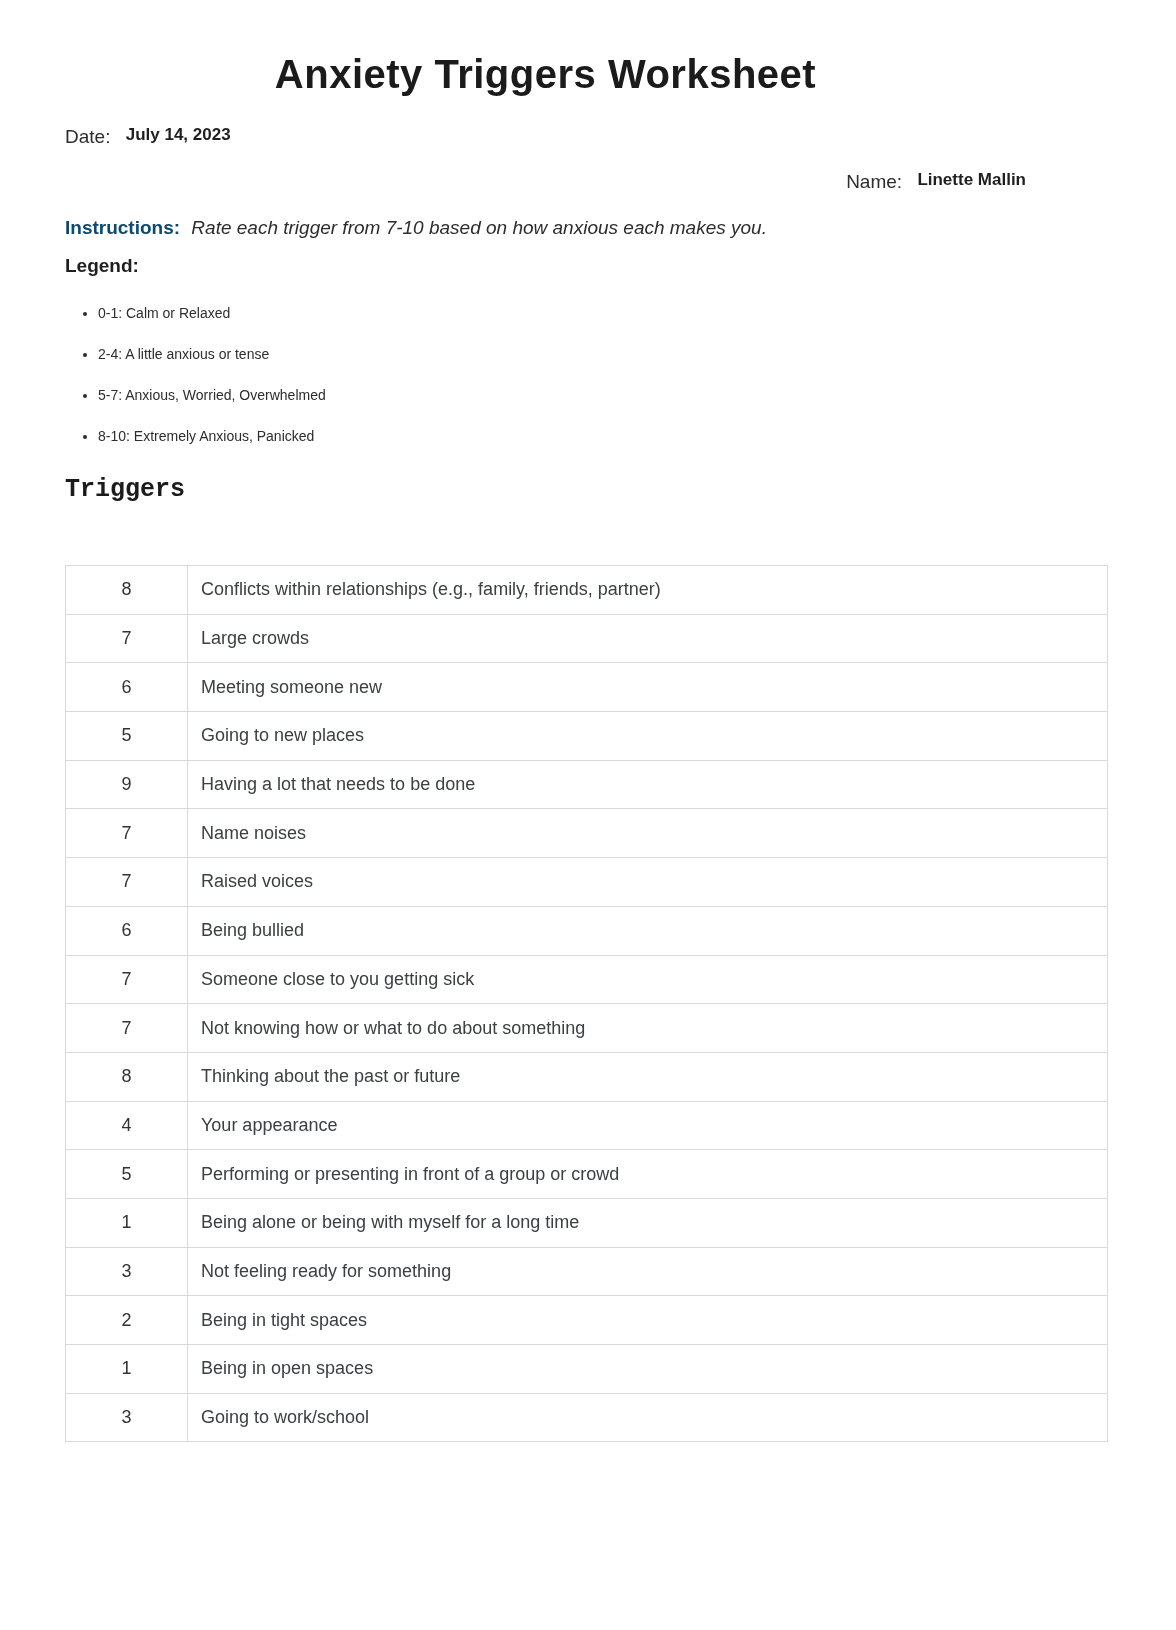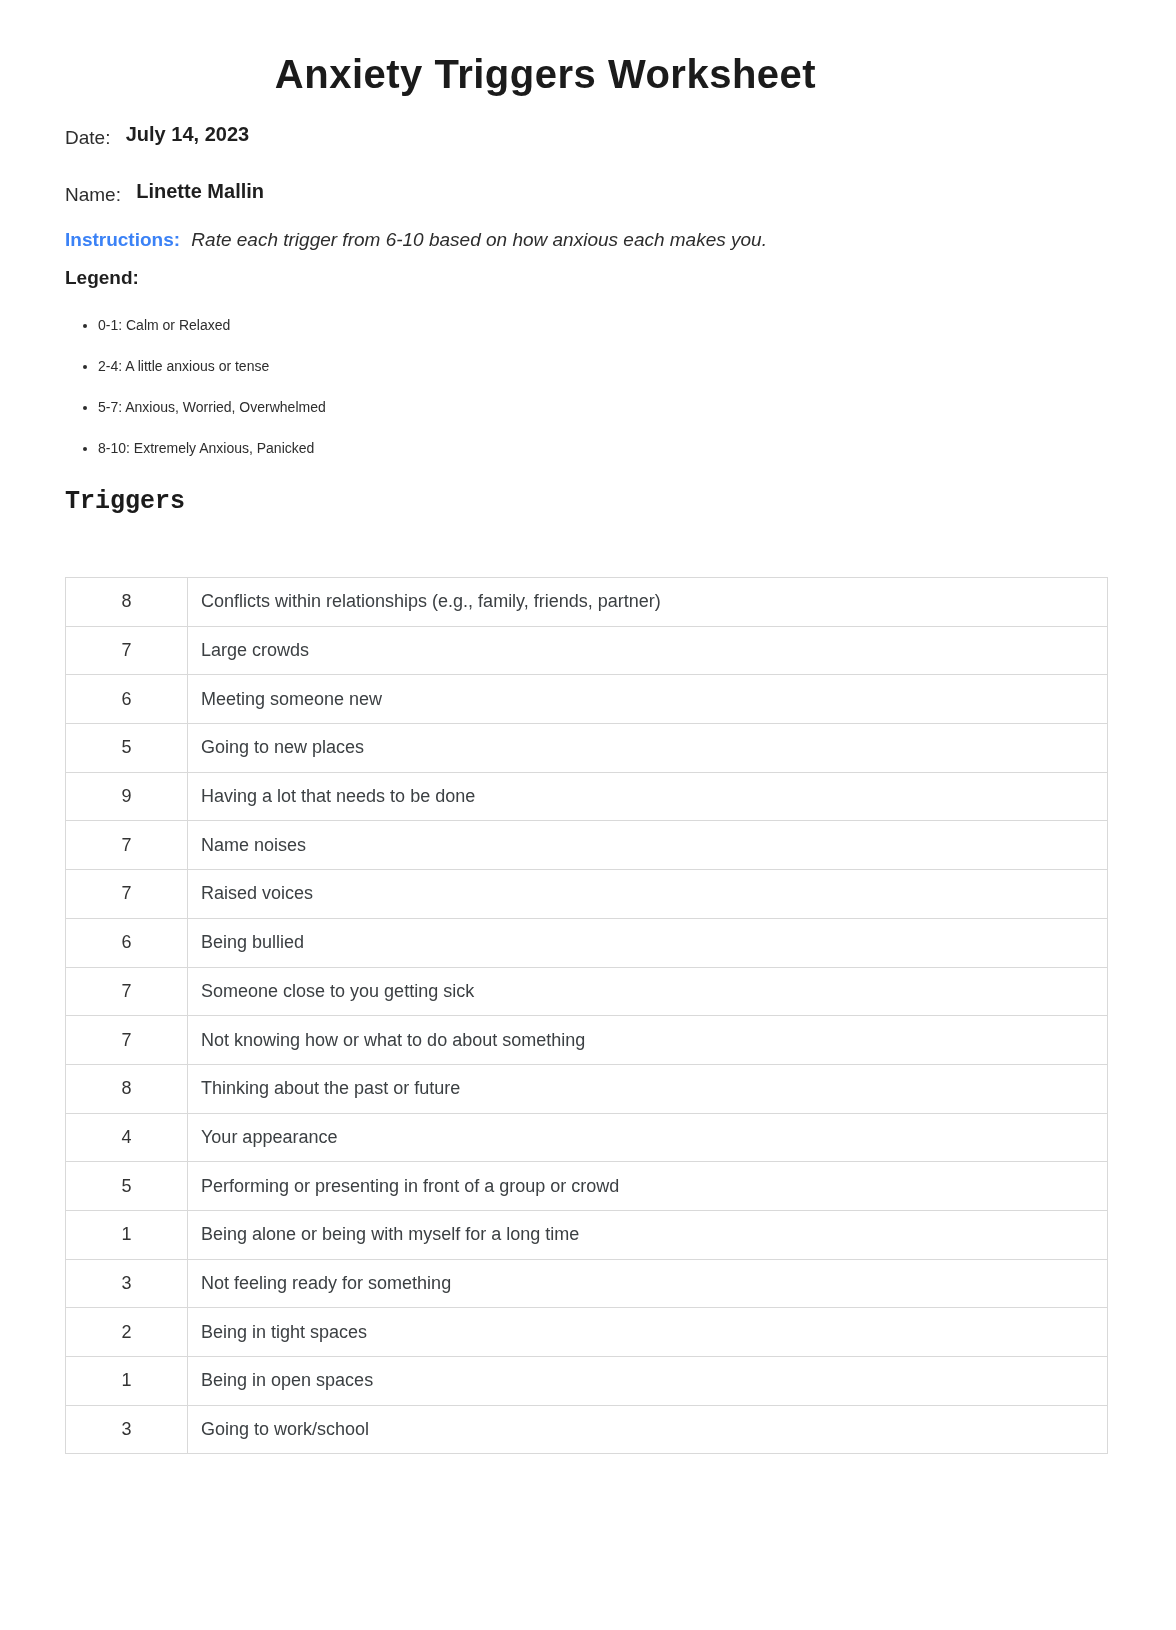--- a/index.html
+++ b/index.html
@@ -31,36 +31,36 @@
     color: #1f1f1f;
     margin: 34px 0 0 0;
     line-height: 25px;
   }
   .field-line {
     margin: 26px 0 0 0;
     font-size: 19px;
     line-height: 26px;
     color: #2d2d2d;
   }
-  .field-line + .field-line { margin-top: 30px; }
+  .field-line + .field-line { margin-top: 18px; text-align: right; }
   .field-value {
     font-weight: bold;
-    font-size: 20px;
+    font-size: 17px;
     color: #1f1f1f;
     margin-left: 10px;
     position: relative;
     top: -3px;
   }
   .instructions {
     margin: 20px 0 0 0;
     font-size: 19px;
     line-height: 24px;
     color: #2d2d2d;
   }
-  .instructions .bold-label { font-weight: bold; color: #3b82f6; }
+  .instructions .bold-label { font-weight: bold; color: #0c4a6e; }
   .instructions .italic-text { font-style: italic; margin-left: 6px; }
   .legend-label {
     margin: 14px 0 0 0;
     font-size: 19px;
     line-height: 24px;
     font-weight: bold;
     color: #1f1f1f;
   }
   .legend-list {
     margin: 24px 0 0 0;
@@ -118,21 +118,21 @@
     <span class="field-value">July 14, 2023</span>
   </p>
 
   <p class="field-line">
     <span class="field-label">Name:</span>
     <span class="field-value">Linette Mallin</span>
   </p>
 
   <p class="instructions">
     <span class="bold-label">Instructions:</span>
-    <span class="italic-text">Rate each trigger from 6-10 based on how anxious each makes you.</span>
+    <span class="italic-text">Rate each trigger from 7-10 based on how anxious each makes you.</span>
   </p>
 
   <p class="legend-label">Legend:</p>
 
   <ul class="legend-list">
       <li>0-1: Calm or Relaxed</li>
       <li>2-4: A little anxious or tense</li>
       <li>5-7: Anxious, Worried, Overwhelmed</li>
       <li>8-10: Extremely Anxious, Panicked</li>
     </ul>

